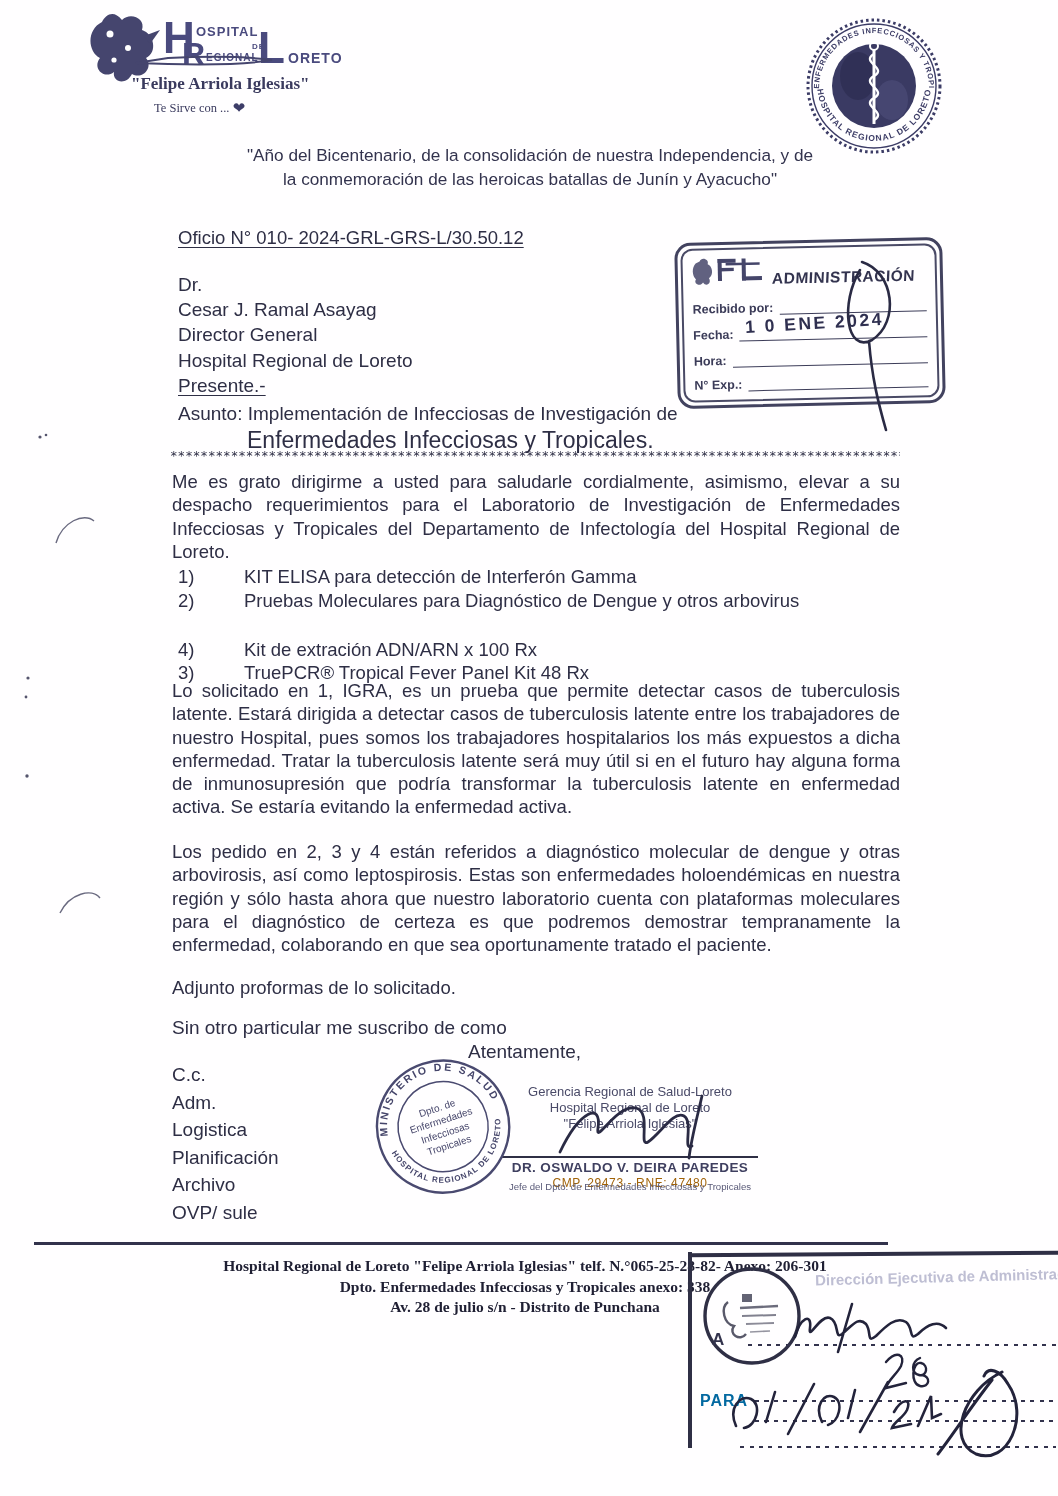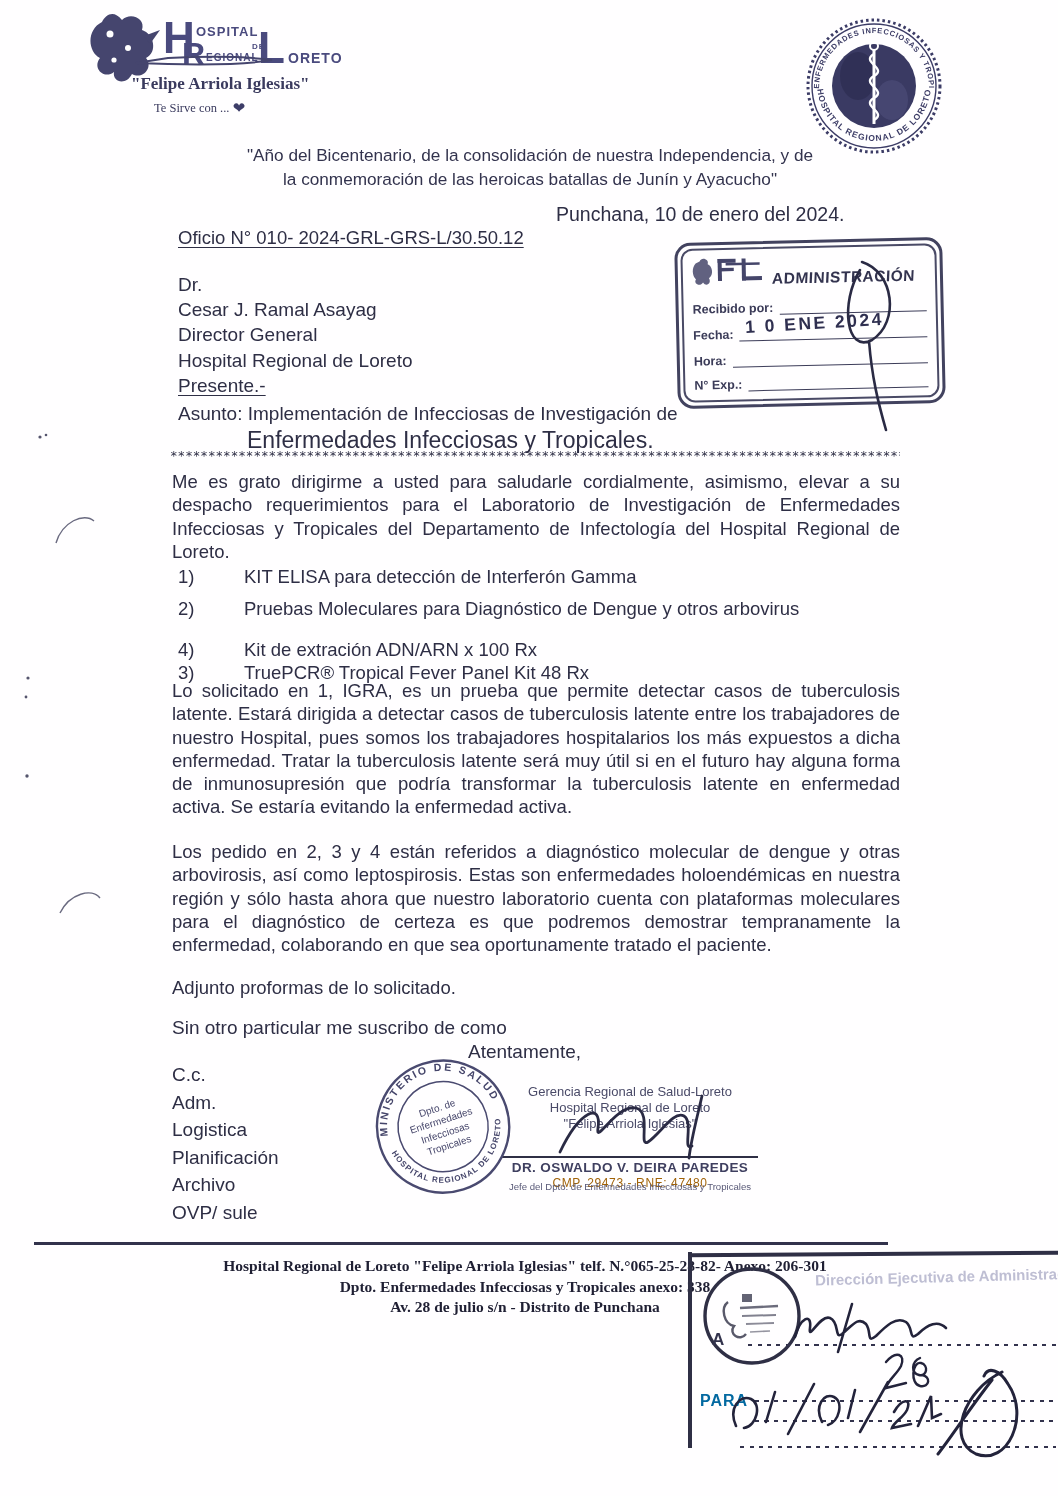--- a/index.html
+++ b/index.html
@@ -75,21 +75,20 @@
     <text font-size="8.5" font-weight="bold" fill="#3c3c66" letter-spacing="1">
       <textPath href="#sealBotArc" startOffset="50%" text-anchor="middle">HOSPITAL REGIONAL DE LORETO</textPath>
     </text>
   </svg>
 
   <div class="abs center" style="left:165px;top:143px;width:730px;font-size:17.2px;line-height:24px;color:#33334e;">
     <div>"Año del Bicentenario, de la consolidación de nuestra Independencia, y de</div>
     <div>la conmemoración de las heroicas batallas de Junín y Ayacucho"</div>
   </div>
 
-  <div class="abs line" style="left:556px;top:203px;font-size:19.5px;">Punchana, 10 de enero  del 2024.</div>
   <div class="abs line u" style="left:178px;top:227px;font-size:18.5px;">Oficio N° 010- 2024-GRL-GRS-L/30.50.12</div>
 
   <div class="abs astamp" style="left:676px;top:240px;">
     <div class="astamp-inner"></div>
     <svg class="abs" style="left:12px;top:10px;" width="76" height="34" viewBox="0 0 76 34">
       <path d="M6,8 C2,12 2,20 6,24 C3,28 10,32 13,27 C16,32 22,28 19,23 C24,20 23,11 18,9 C20,4 12,1 10,6 Z" fill="#45456a" opacity="0.85"></path>
       <rect x="28" y="4" width="4" height="22" fill="#45456a"></rect>
       <rect x="28" y="4" width="18" height="4" fill="#45456a"></rect>
       <rect x="30" y="13" width="14" height="3.4" fill="#45456a"></rect>
       <rect x="52" y="4" width="4" height="22" fill="#45456a"></rect>
@@ -127,21 +126,21 @@
   <div class="abs line" style="left:178px;top:403px;font-size:19px;">Asunto: Implementación de Infecciosas de Investigación de</div>
   <div class="abs line" style="left:247px;top:427px;font-size:23px;">Enfermedades Infecciosas y Tropicales.</div>
   <div class="abs mono" style="left:170px;top:448px;width:730px;font-size:12.6px;color:#2e2e45;white-space:nowrap;overflow:hidden;">**************************************************************************************************</div>
 
   <div class="abs body-text" style="left:172px;top:470px;">Me es grato dirigirme a usted para saludarle cordialmente, asimismo, elevar a su despacho requerimientos para el Laboratorio de Investigación de Enfermedades Infecciosas y Tropicales del Departamento de Infectología del Hospital Regional de Loreto.</div>
 
   <div>
     <div class="abs line" style="left:178px;top:566px;font-size:18.5px;">
       <span style="display:inline-block;width:66px;">1)</span><span>KIT ELISA para detección de Interferón Gamma</span>
     </div>
-    <div class="abs line" style="left:178px;top:590px;font-size:18.5px;margin-top:8px;">
+    <div class="abs line" style="left:178px;top:590px;font-size:18.5px;">
       <span style="display:inline-block;width:66px;">2)</span><span>Pruebas Moleculares para Diagnóstico de Dengue y otros arbovirus</span>
     </div>
     <div class="abs line" style="left:178px;top:614px;font-size:18.5px;margin-top:48px;">
       <span style="display:inline-block;width:66px;">3)</span><span>TruePCR® Tropical Fever Panel Kit 48 Rx</span>
     </div>
     <div class="abs line" style="left:178px;top:639px;font-size:18.5px;">
       <span style="display:inline-block;width:66px;">4)</span><span>Kit de extración ADN/ARN x 100 Rx</span>
     </div>
   </div>
 

